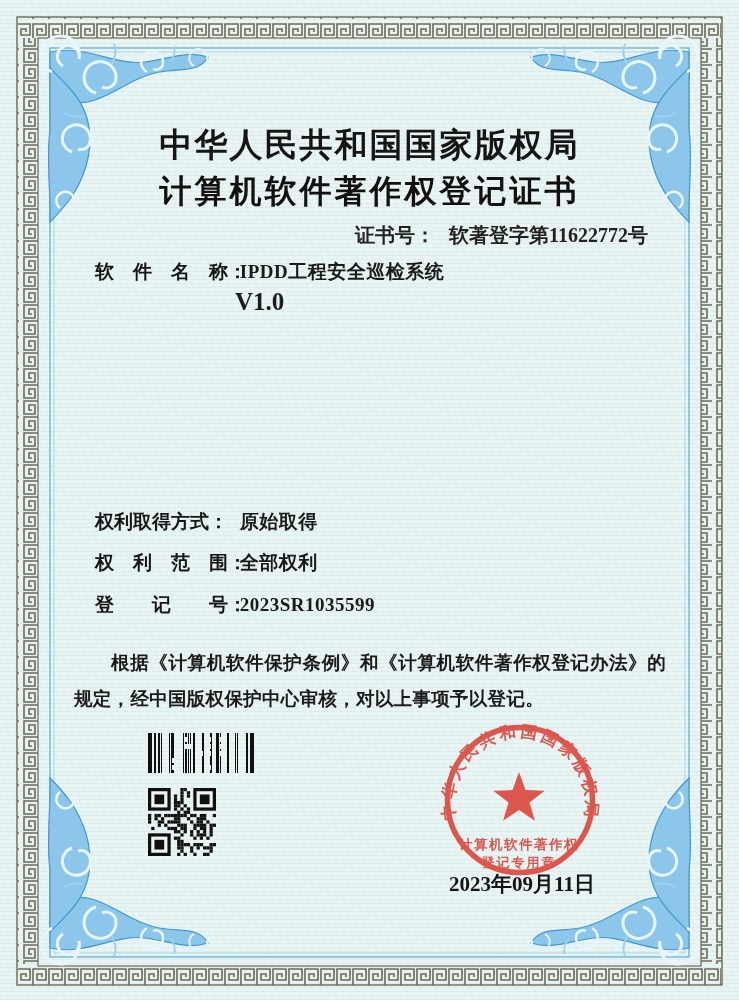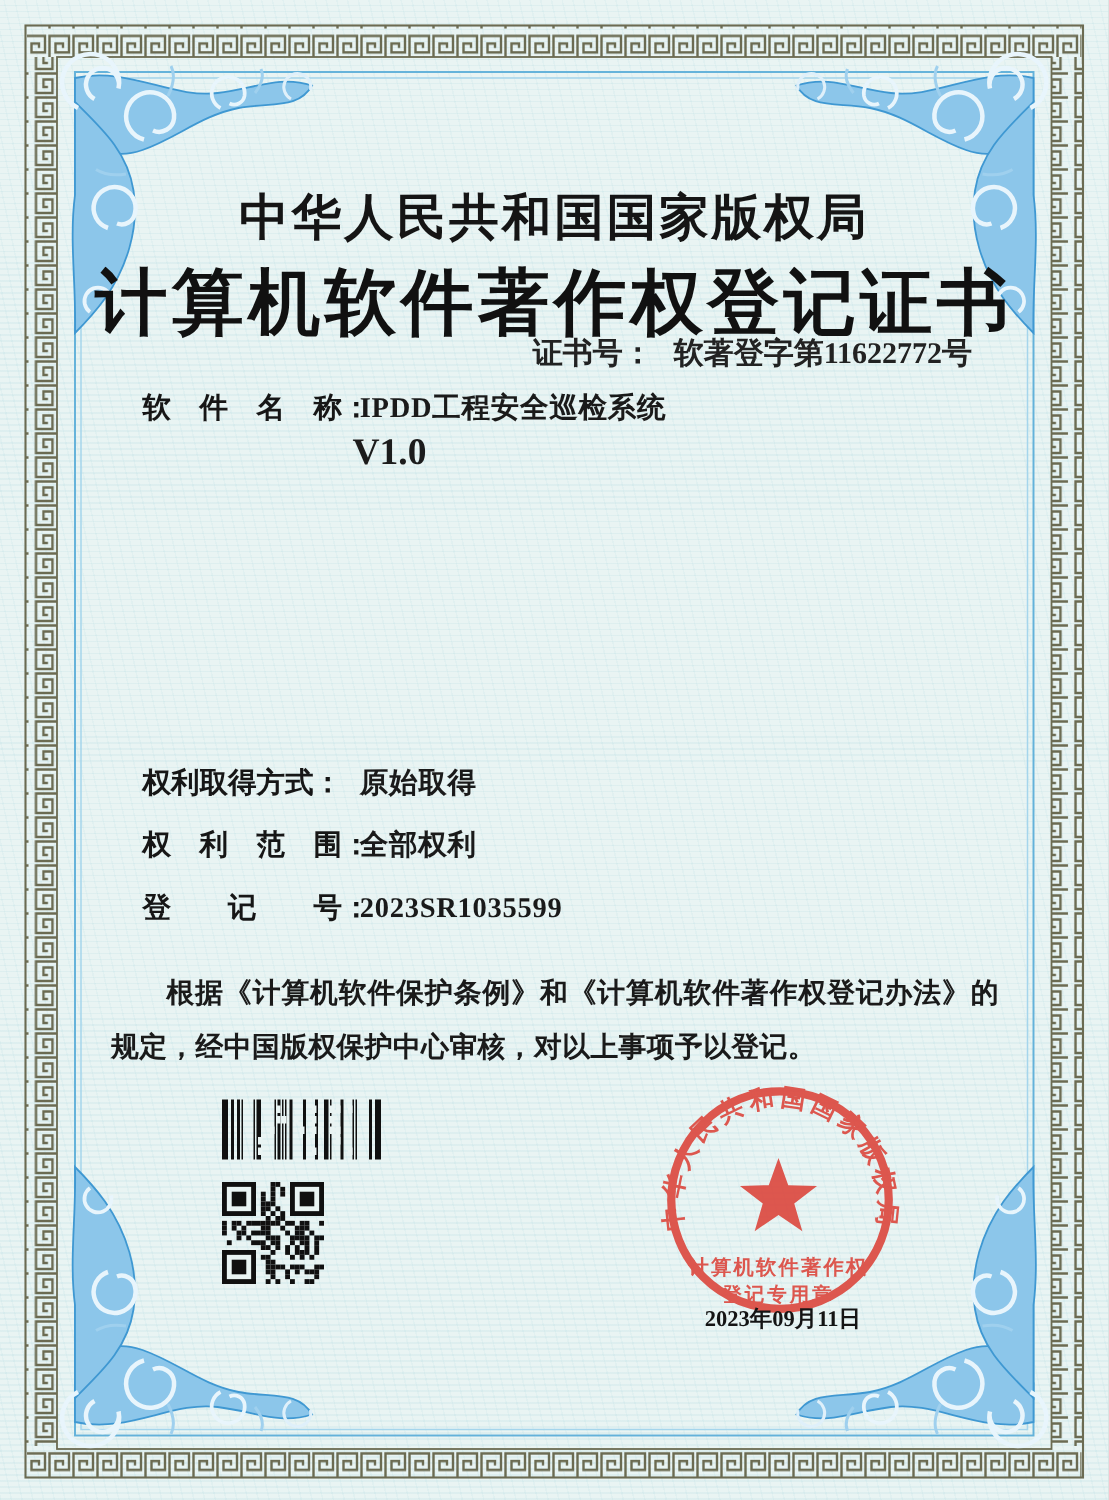--- a/index.html
+++ b/index.html
@@ -14,21 +14,21 @@
   }
   svg.deco{position:absolute;left:0;top:0;width:739px;height:1000px;}
   .layer{position:absolute;left:0;top:0;width:739px;height:1000px;z-index:2;}
 
   .title-issuer{
     position:absolute;top:123px;left:0;width:100%;text-align:center;
     font-size:33px;font-weight:bold;letter-spacing:2px;color:#151515;
   }
   .title-cert{
     position:absolute;top:170px;left:0;width:100%;text-align:center;
-    font-size:48px;font-weight:bold;letter-spacing:3px;color:#111;
+    font-size:32px;font-weight:bold;letter-spacing:3px;color:#111;
   }
   .certno{
     position:absolute;top:222px;right:91px;font-size:20px;font-weight:bold;color:#222;
   }
   .certno .val{margin-left:14px;}
 
   .field-row{position:absolute;left:95px;font-size:19px;white-space:nowrap;}
   .field-row .lbl{display:inline-block;width:130px;font-weight:bold;color:#161616;}
   .field-row .val{margin-left:10px;font-weight:600;color:#1a1a1a;letter-spacing:0.5px;}
   .val-line2{position:absolute;left:235px;top:288px;font-size:25px;font-weight:600;}
@@ -36,21 +36,21 @@
   .row-1{top:259px}.row-2{top:339px}.row-3{top:422px}.row-4{top:466px}
   .row-5{top:509px}.row-6{top:550px}.row-7{top:592px}
 
   .statement{
     position:absolute;left:74px;top:626px;width:592px;
     font-size:18.5px;font-weight:600;line-height:36px;text-indent:2em;
     color:#1a1a1a;letter-spacing:0.3px;text-align:justify;
   }
   .issue-date{
     position:absolute;left:422px;top:870px;width:200px;text-align:center;
-    font-size:15px;font-weight:bold;color:#141414;z-index:3;
+    font-size:21px;font-weight:bold;color:#141414;z-index:3;
   }
 </style>
 </head>
 <body>
 
 <div class="sheet">
 
   <svg class="deco" viewBox="0 0 739 1000">
     <defs>
       <pattern id="meanderH" width="16" height="21" patternUnits="userSpaceOnUse">

